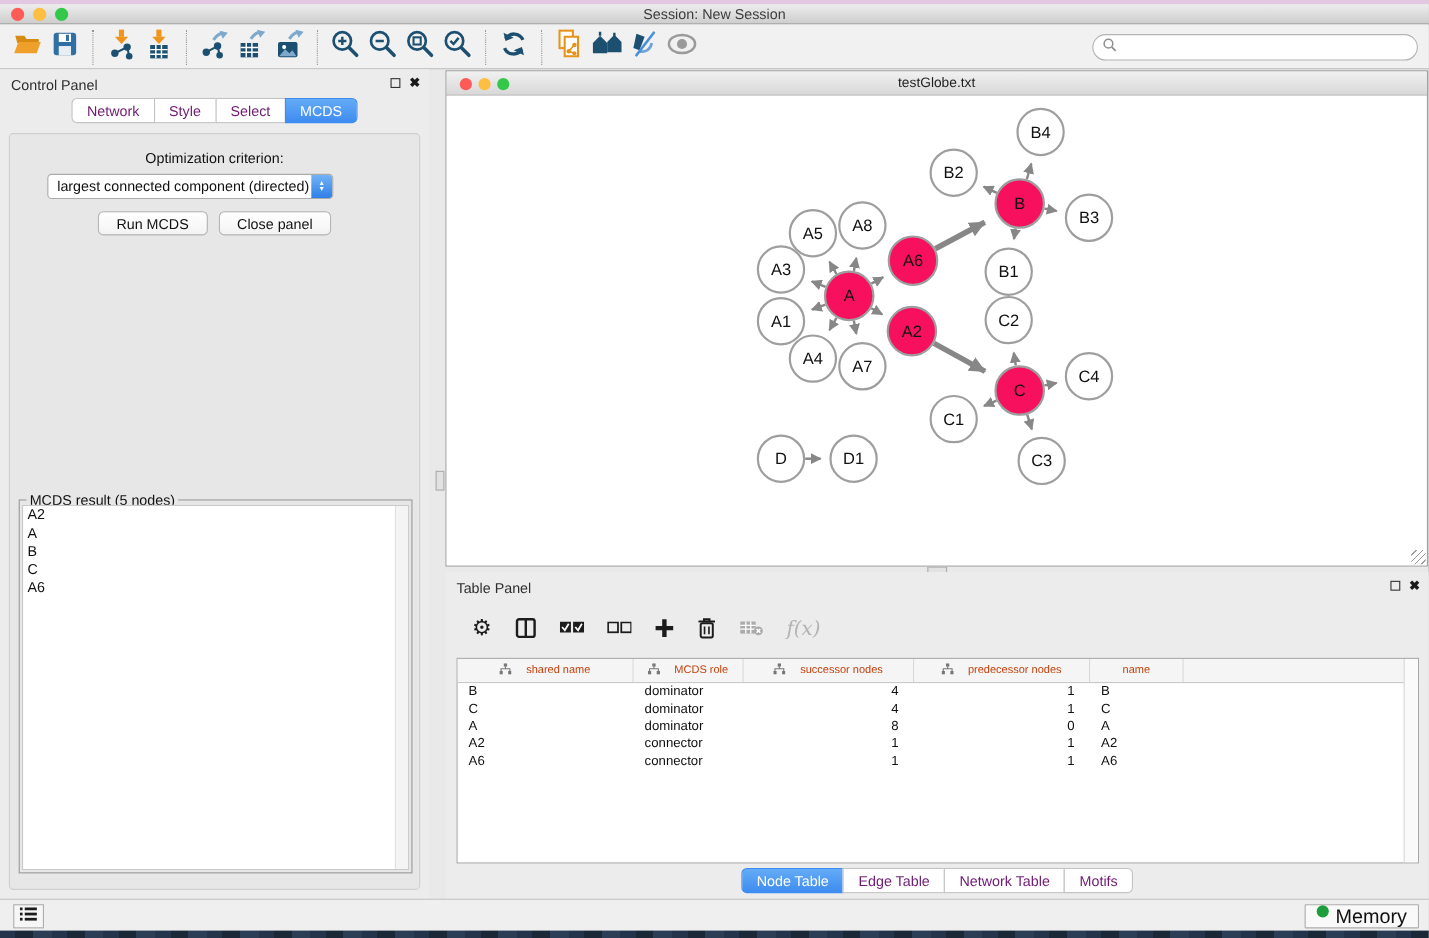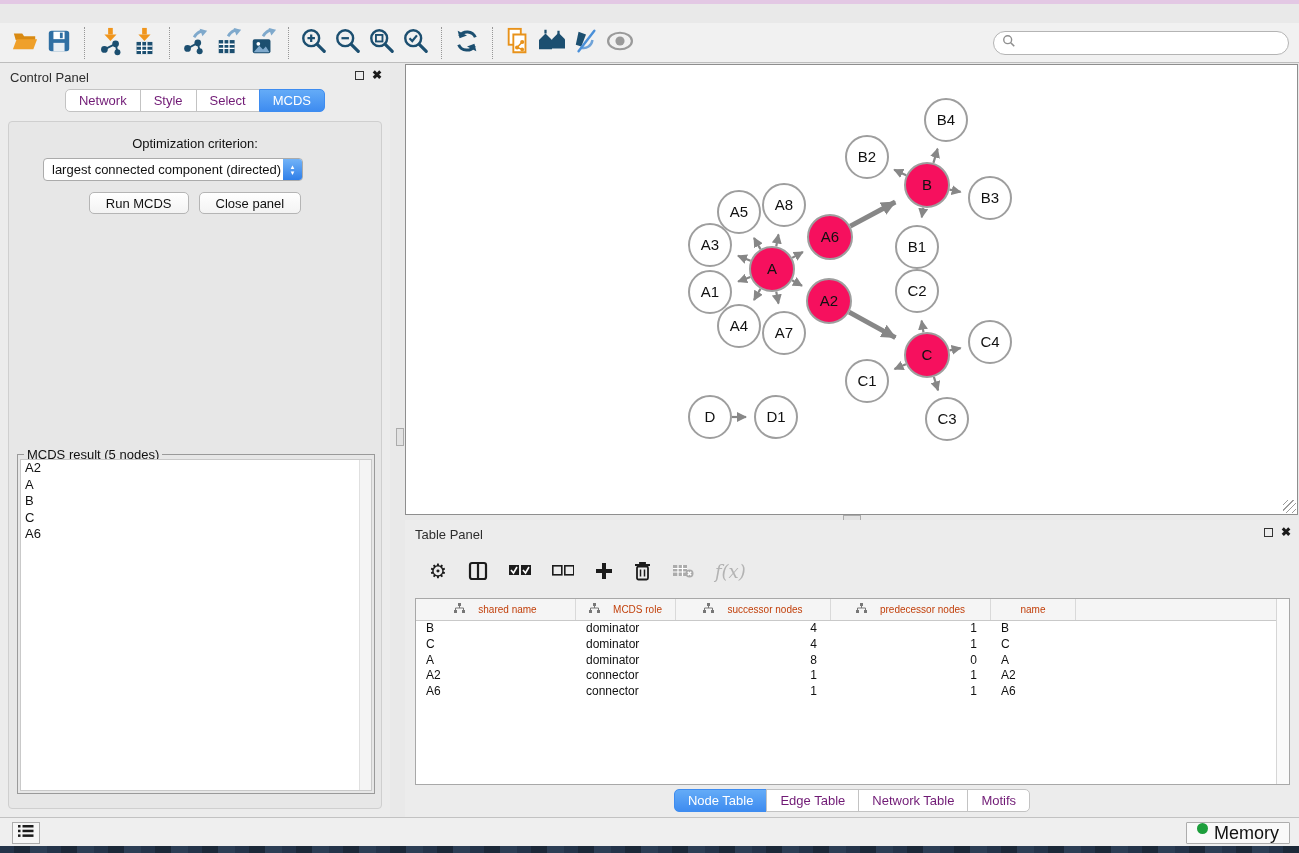--- a/index.html
+++ b/index.html
@@ -100,20 +100,26 @@
   .wallpaper { position:absolute; left:0; top:846px; width:100%; height:7px;
     background:repeating-linear-gradient(90deg,#24344A 0 14px,#1B2838 14px 30px,#2C3E55 30px 47px); }
 </style>
 </head>
 <body>
 
 <div class="screen">
 
   <div class="desktop-strip"></div>
 
+  <div class="titlebar">
+    <span class="tl r"></span>
+    <span class="tl y"></span>
+    <span class="tl g"></span>
+    <span>Session: New Session</span>
+  </div>
 
   <div class="toolbar">
     <div class="tb-btn">
         <span>
       <svg width="28" height="26" viewBox="0 0 30 28">
             <path d="M3 6h9l2 3h12v4H5z" fill="#D98A12"></path>
             <path d="M6 12h22l-4 11H2z" fill="#EFA02A"></path>
           </svg></span>
       </div>
     <div class="tb-btn">
@@ -302,20 +308,26 @@
             <div class="mcds-item">A</div>
             <div class="mcds-item">B</div>
             <div class="mcds-item">C</div>
             <div class="mcds-item">A6</div>
           </div>
       </div>
     </div>
   </div>
 
   <div class="net-window">
+    <div class="net-titlebar">
+      <span class="ntl r"></span>
+      <span class="ntl y"></span>
+      <span class="ntl g"></span>
+      <span>testGlobe.txt</span>
+    </div>
     <div class="net-canvas">
       <svg id="graph-svg" width="891" height="427" viewBox="0 0 891 427">
           <defs>
             <marker id="arr" markerUnits="userSpaceOnUse" markerWidth="11" markerHeight="10" refX="9" refY="5" orient="auto">
               <path d="M0,0 L10,5 L0,10 z" fill="#878787"></path>
             </marker>
             <marker id="arrBig" markerUnits="userSpaceOnUse" markerWidth="17" markerHeight="14" refX="14" refY="7" orient="auto">
               <path d="M0,0 L15,7 L0,14 z" fill="#878787"></path>
             </marker>
           </defs>

